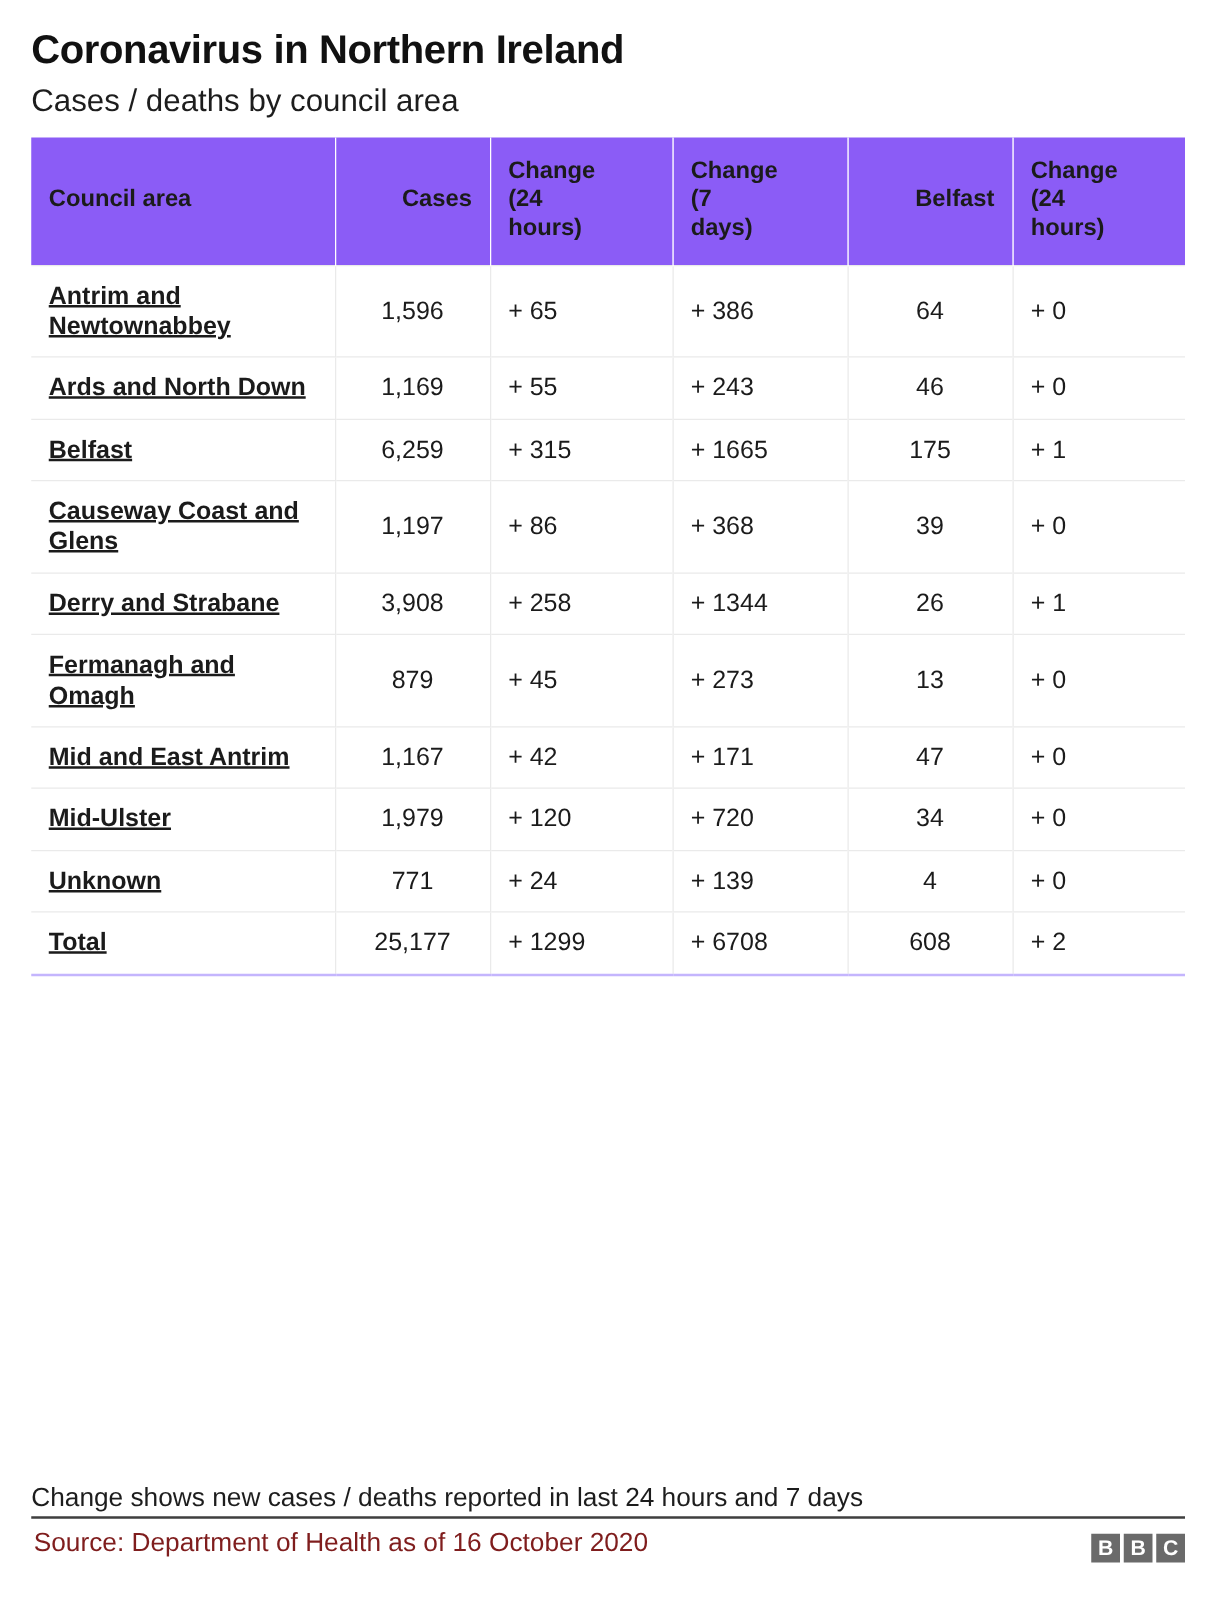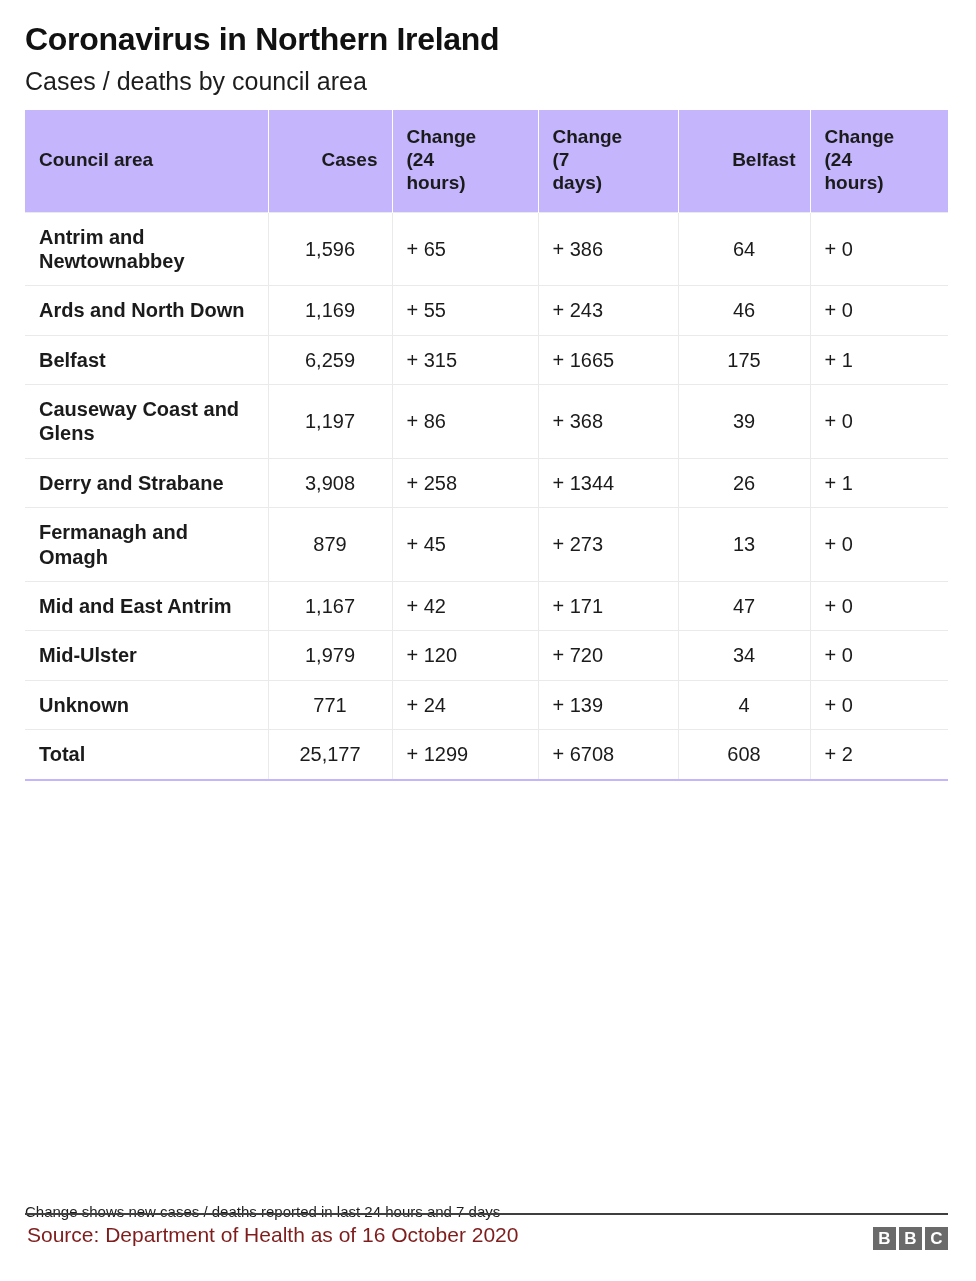--- a/index.html
+++ b/index.html
@@ -56,21 +56,21 @@
     table-layout: fixed;
   }
   table.data col.c-area   { width: 243px; }
   table.data col.c-cases  { width: 124px; }
   table.data col.c-ch24   { width: 146px; }
   table.data col.c-ch7    { width: 140px; }
   table.data col.c-deaths { width: 132px; }
   table.data col.c-dch24  { width: 138px; }
 
   table.data thead th {
-    background: #c4b5fd;
+    background: #8b5cf6;
     font-size: 19px;
     font-weight: bold;
     color: #1b1b1b;
     text-align: left;
     vertical-align: middle;
     padding: 14px 14px 16px 14px;
     height: 102px;
     box-sizing: border-box;
     border-right: 1px solid #ffffff;
     line-height: 1.22;
@@ -94,38 +94,38 @@
   }
   table.data tbody td:last-child {
     border-right: none;
   }
   table.data tbody tr:last-child td {
     border-bottom: 2px solid #c4b5fd;
   }
   td.area {
     font-weight: bold;
     text-align: left;
+    text-decoration: underline;
   }
   td.num-right {
     text-align: center;
   }
   td.num-left {
     text-align: left;
   }
 
   .note {
     position: absolute;
     left: 25px;
     top: 1186px;
     width: 923px;
-    font-size: 15px;
+    font-size: 21px;
     color: #1d1d1d;
     line-height: 1.25;
     white-space: nowrap;
-    margin-top: 17px;
   }
   .rule {
     position: absolute;
     left: 25px;
     top: 1213px;
     width: 923px;
     height: 0;
     border-top: 2px solid #3f3f3f;
   }
   .source {

